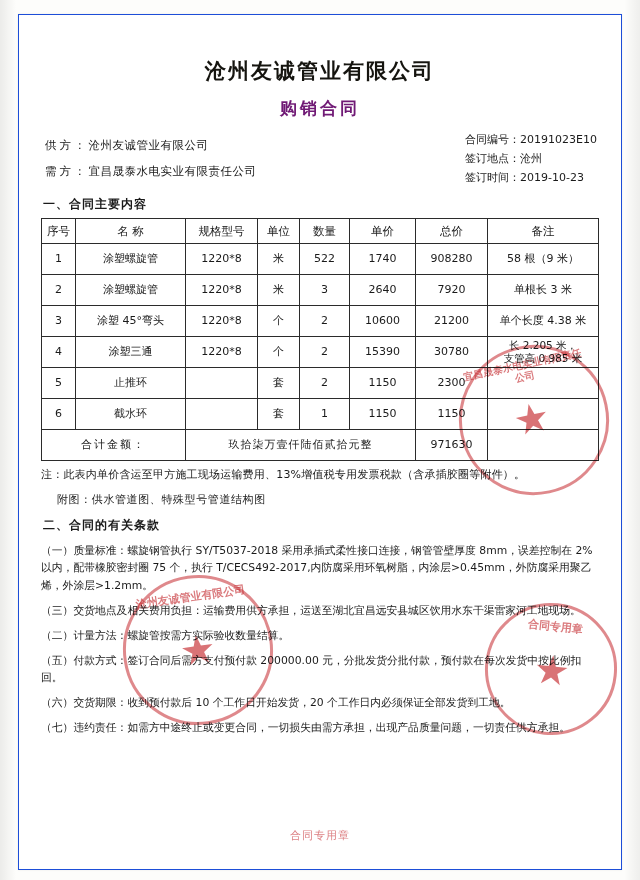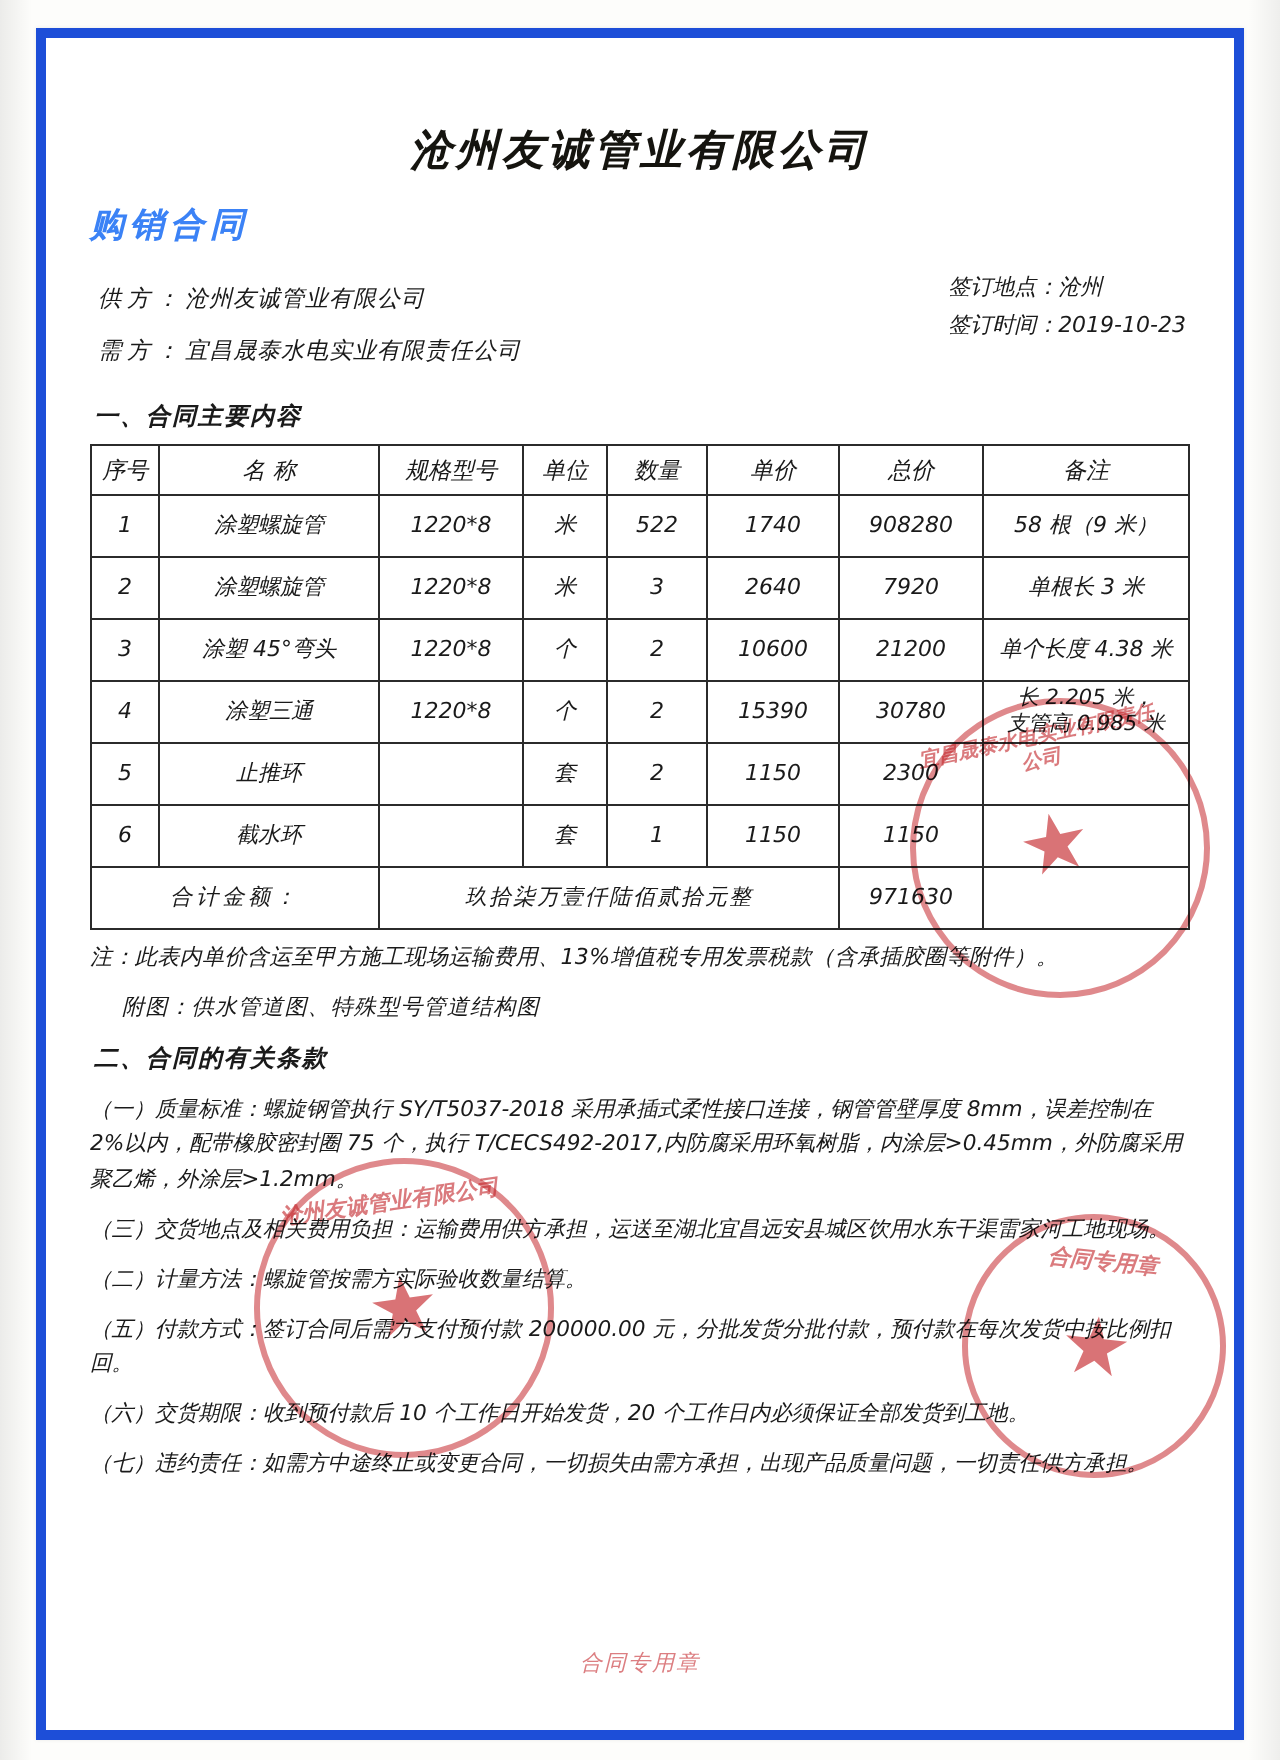--- a/index.html
+++ b/index.html
@@ -12,47 +12,47 @@
     overflow:hidden;
   }
   .page{
     position:absolute;inset:0;
     background:#fdfdfb;
   }
   .paper{
     position:absolute;
     left:18px;top:14px;right:18px;bottom:10px;
     background:#ffffff;
-    border:5px solid #1d4ed8;
+    border:1px solid #1d4ed8;
     box-shadow:0 0 2px rgba(0,0,0,.08);
     overflow:hidden;
-    font-style:italic;
   }
   .inner{
     position:absolute;
     left:22px;right:22px;top:12px;bottom:6px;
   }
 
   
   .company-title{
     text-align:center;
     font-family:"DejaVu Serif","Liberation Serif",serif;
     font-size:21px;
     font-weight:bold;
     letter-spacing:2px;
     margin-top:30px;
     color:#15140f;
   }
   .doc-title{
+    text-align:center;
     font-family:"DejaVu Serif","Liberation Serif",serif;
     font-size:17px;
     font-weight:bold;
     letter-spacing:3px;
     margin-top:12px;
-    color:#3b82f6;
+    color:#701a75;
   }
 
   
   .meta-zone{
     margin-top:16px;
     position:relative;
     height:56px;
     font-size:11px;
   }
   .party-line{
@@ -206,20 +206,23 @@
       <div class="doc-title">购销合同</div>
 
       <div class="meta-zone">
         <div class="party-line party-b">
           <span class="lbl">需方：</span><span>宜昌晟泰水电实业有限责任公司</span>
         </div>
         <div class="party-line party-a">
           <span class="lbl">供方：</span><span>沧州友诚管业有限公司</span>
         </div>
         <div class="meta-right">
+          <div>
+            <span>合同编号：</span><span>20191023E10</span>
+          </div>
           <div>
             <span>签订地点：</span><span>沧州</span>
           </div>
           <div>
             <span>签订时间：</span><span>2019-10-23</span>
           </div>
         </div>
       </div>
 
       <div class="section-h">一、合同主要内容</div>

